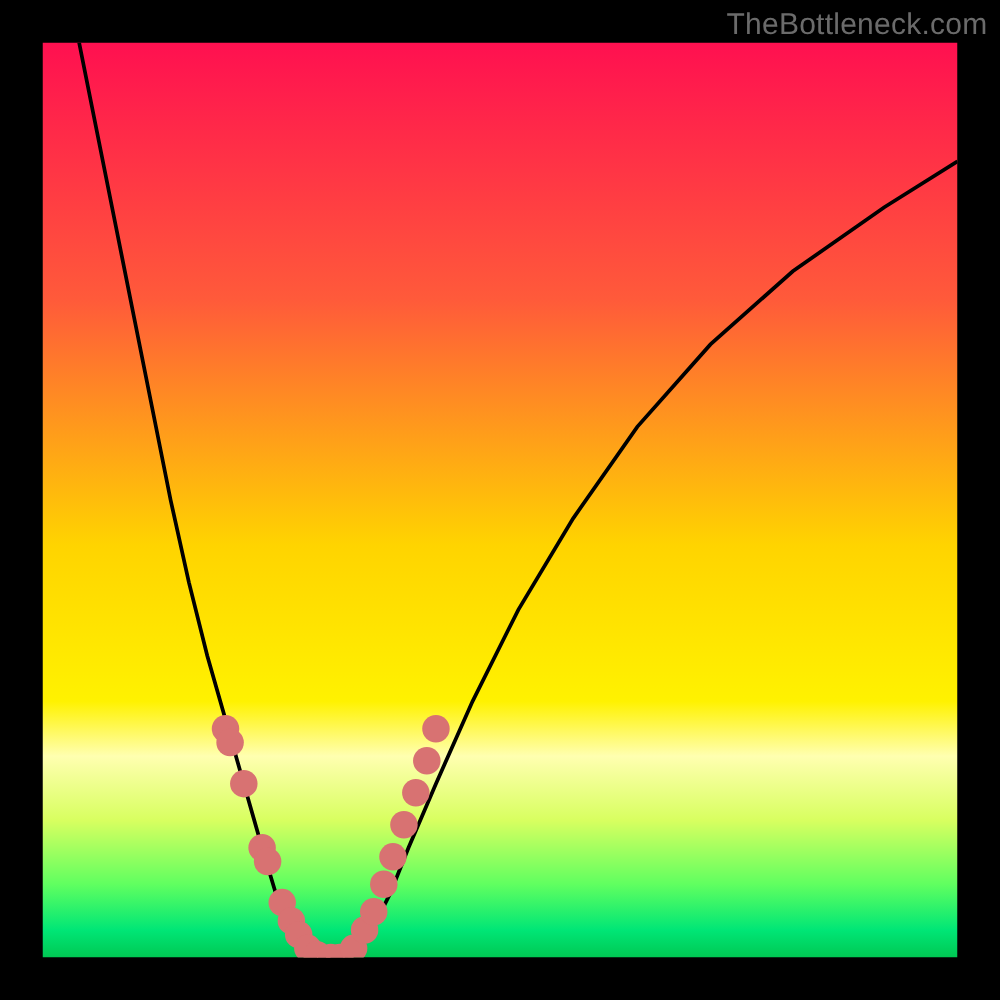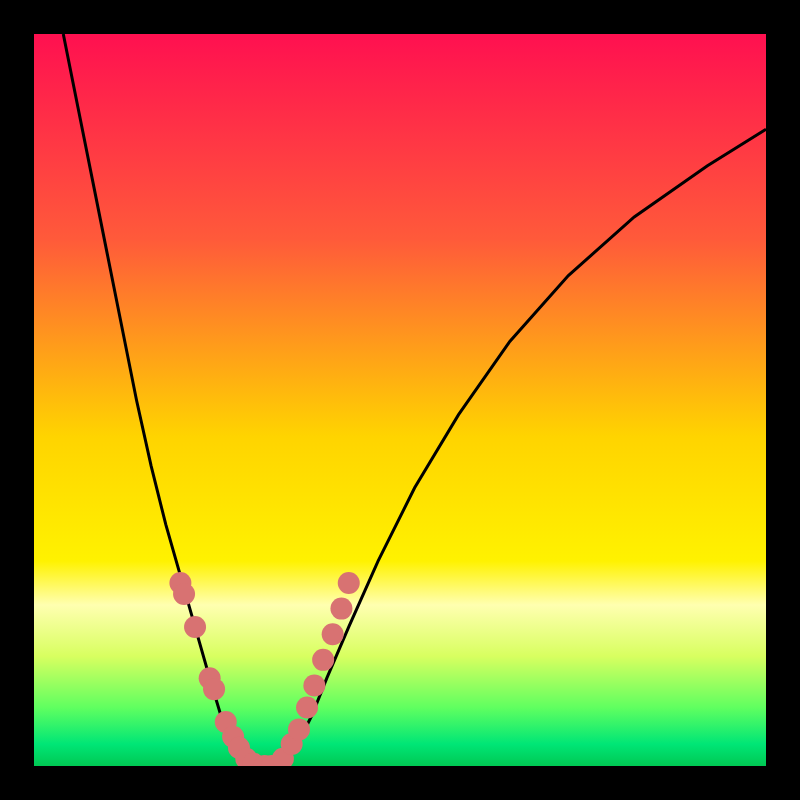--- a/index.html
+++ b/index.html
@@ -27,20 +27,21 @@
     top: 34px;
     width: 732px;
     height: 732px;
   }
   svg { display: block; }
 </style>
 </head>
 <body>
 
 <div class="outer">
+  <div class="watermark">TheBottleneck.com</div>
   <div class="plot">
     <svg id="chart-svg" width="732" height="732" viewBox="0 0 732 732">
       <defs>
         <linearGradient id="bg-grad" x1="0" y1="0" x2="0" y2="1">
             <stop offset="0%" stop-color="#ff1050"></stop>
             <stop offset="28%" stop-color="#ff5a3a"></stop>
             <stop offset="55%" stop-color="#ffd400"></stop>
             <stop offset="72%" stop-color="#fff200"></stop>
             <stop offset="78%" stop-color="#ffffb0"></stop>
             <stop offset="85%" stop-color="#d8ff60"></stop>

